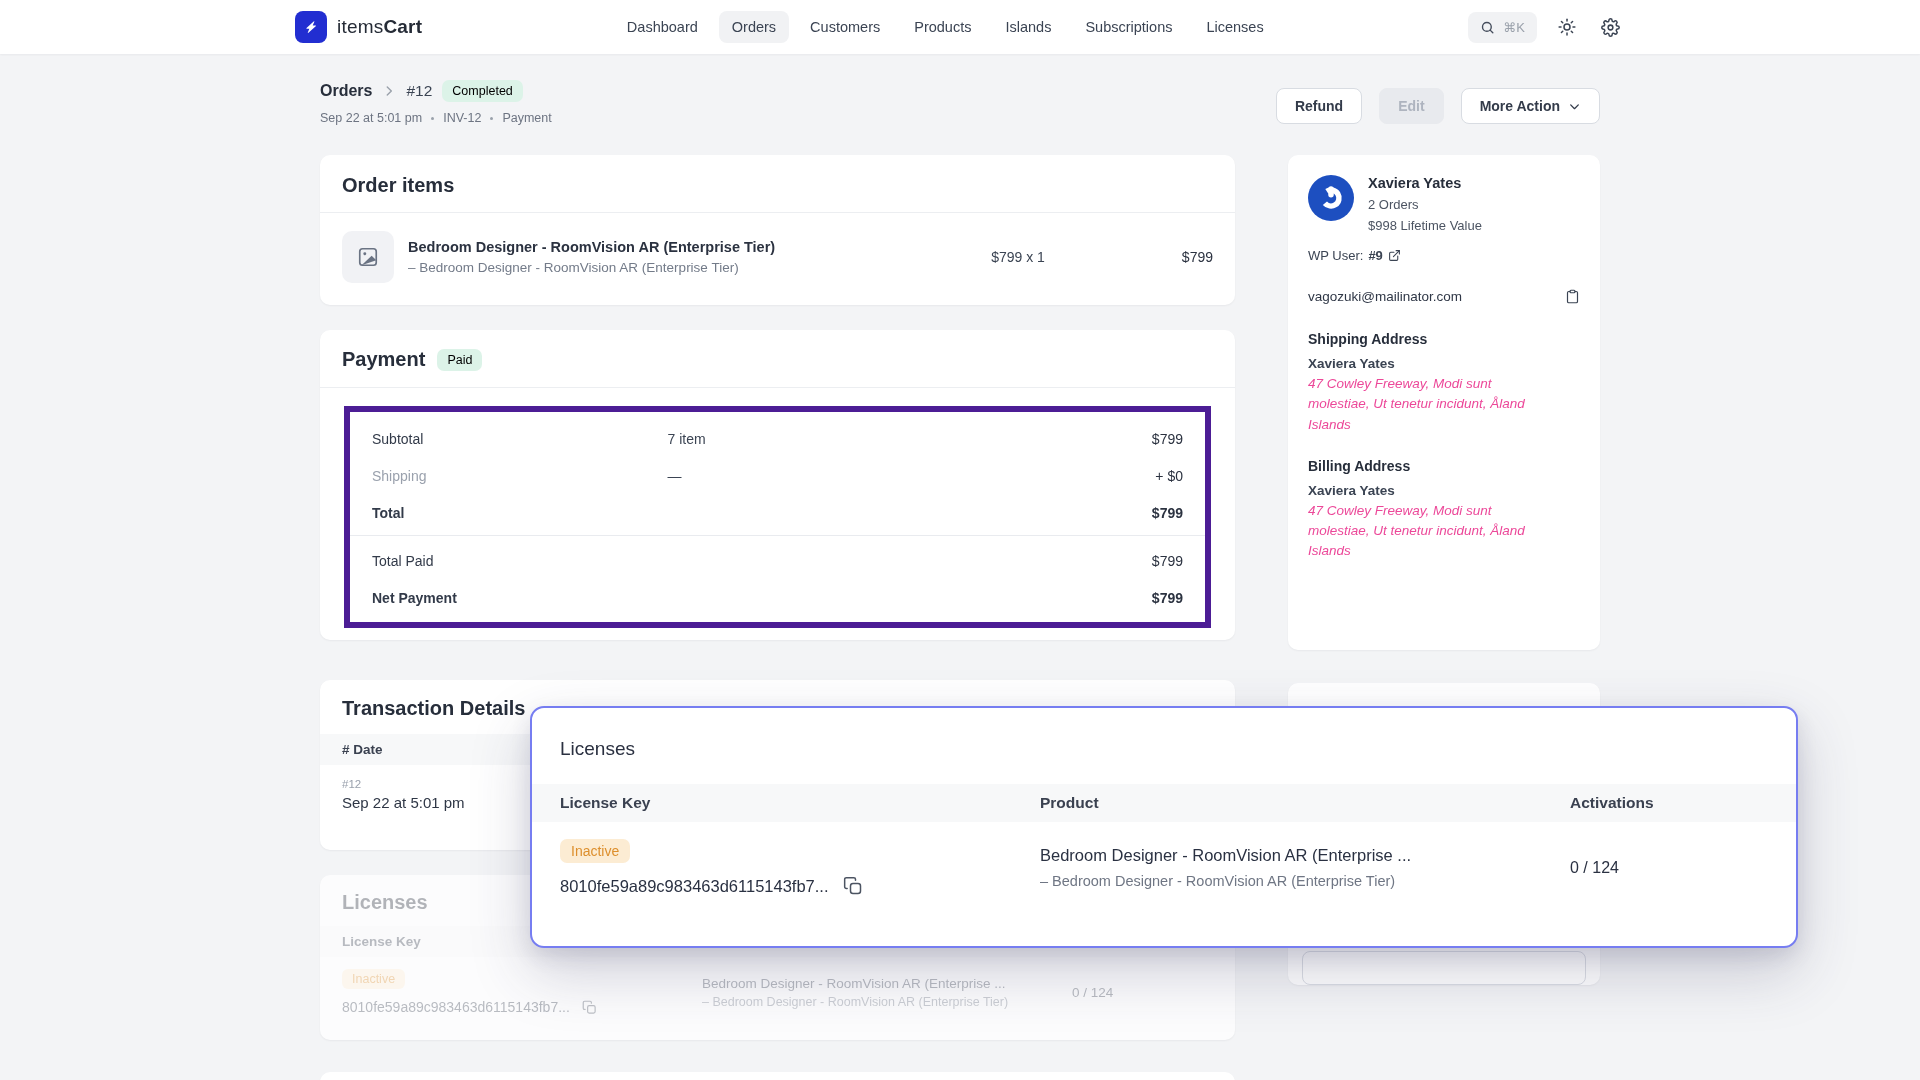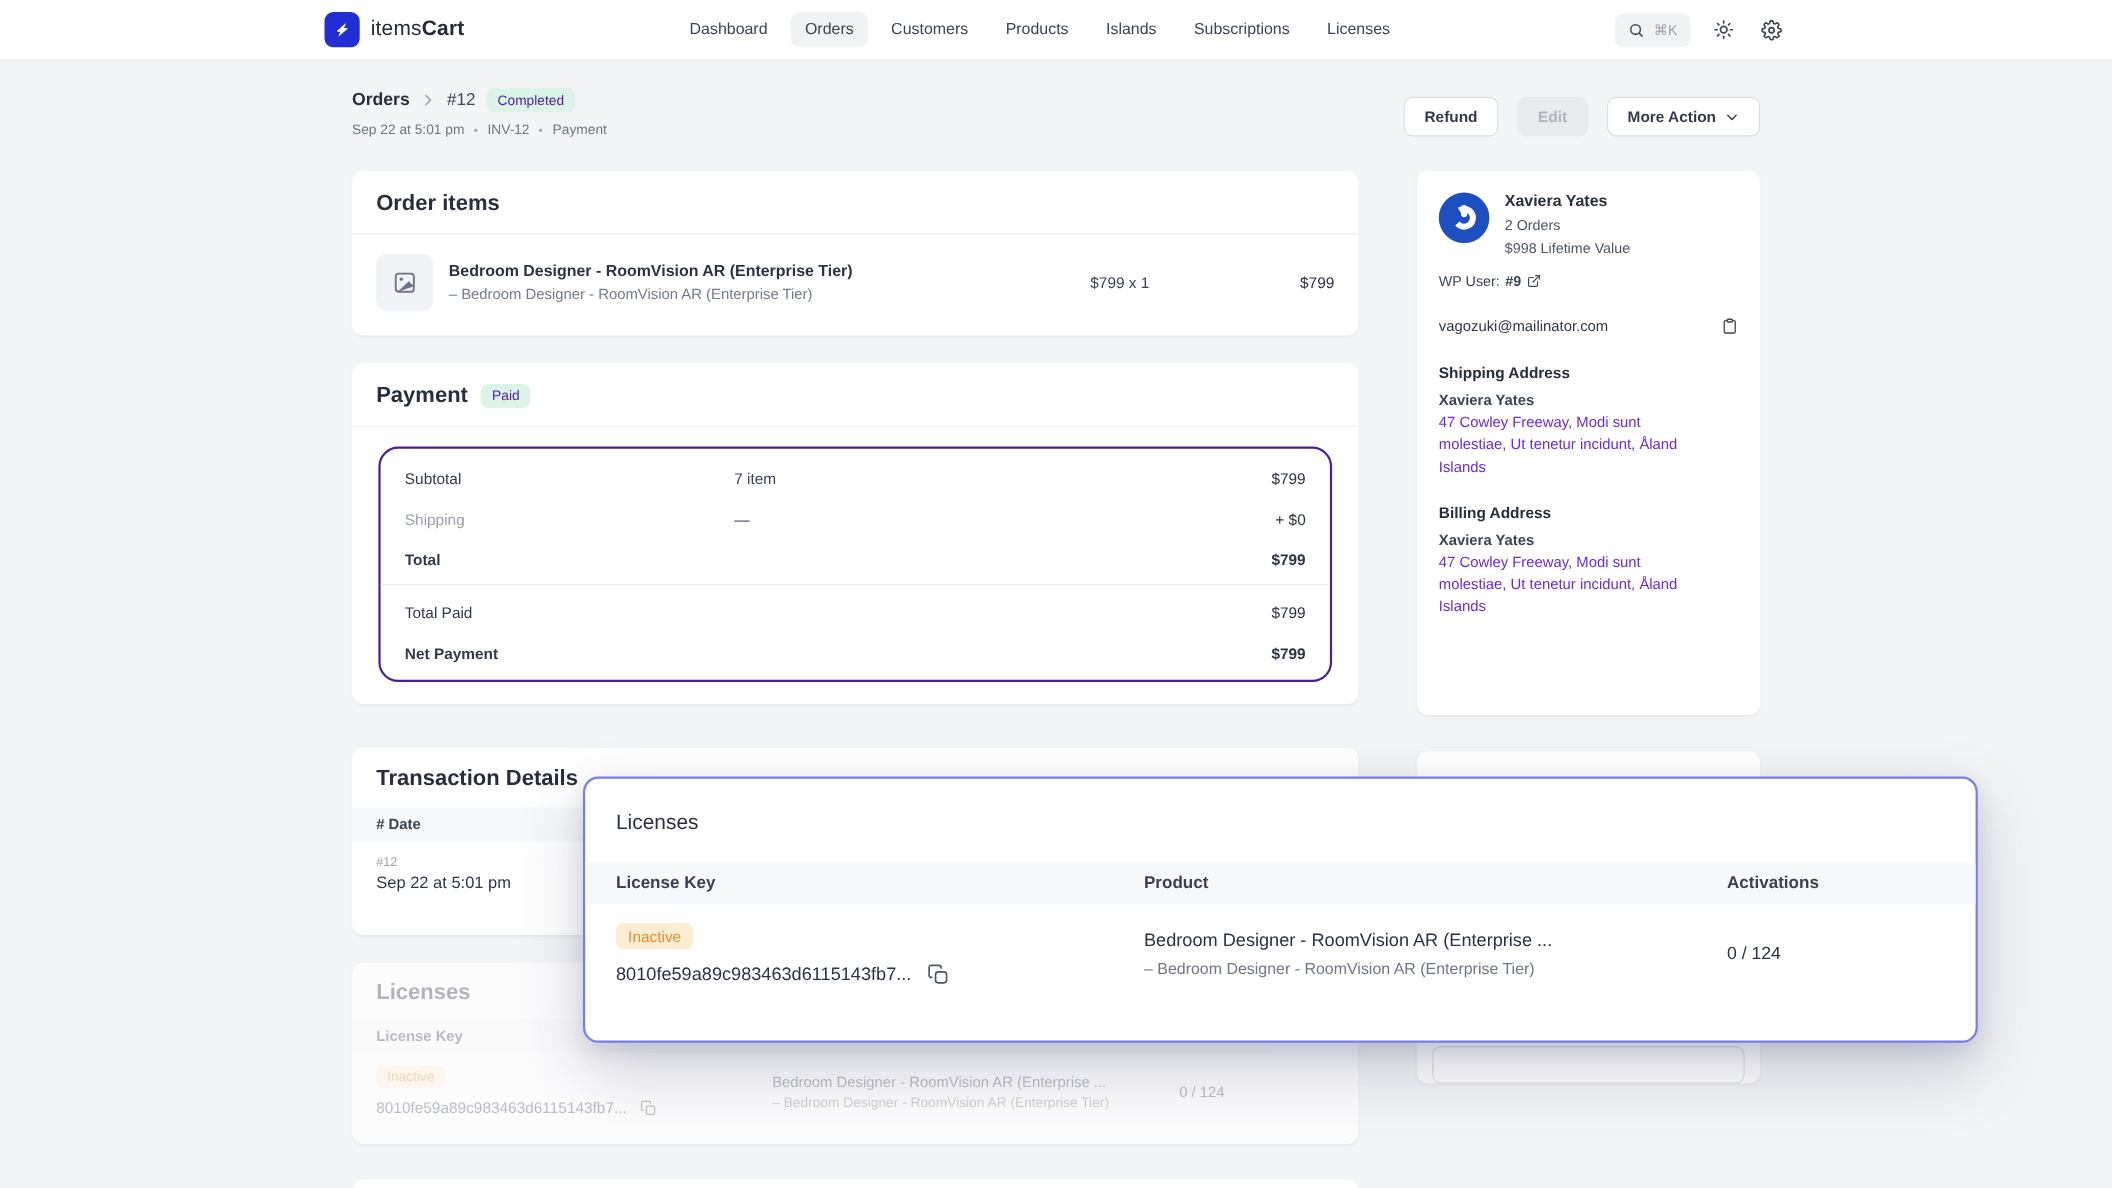--- a/index.html
+++ b/index.html
@@ -22,21 +22,21 @@
   .search-pill .kbd { font-size:13px; color:#9aa1ab; }
   .icon-btn { display:flex; align-items:center; justify-content:center; width:28px; height:28px; color:#3b4453; cursor:pointer; }
   svg { display:block; }
 
   
   .page-head { position:absolute; left:320px; top:80px; z-index:5; }
   .crumb-row { display:flex; align-items:center; gap:10px; }
   .crumb-root { font-size:16px; font-weight:700; color:#272e3b; cursor:pointer; }
   .crumb-sep { color:#9aa1ab; display:flex; }
   .crumb-current { font-size:15.5px; color:#3b4453; }
-  .badge-green { background:#dcf3e8; color:#4c1d95; font-size:12.5px; font-weight:500; padding:4px 10px; border-radius:7px; }
+  .badge-green { background:#dcf3e8; color:#000000; font-size:12.5px; font-weight:500; padding:4px 10px; border-radius:7px; }
   .meta-row { display:flex; align-items:center; gap:9px; margin-top:9px; font-size:12.5px; color:#6d7482; }
   .meta-dot { width:3px; height:3px; border-radius:50%; background:#9aa1ab; }
   .head-actions { position:absolute; right:320px; top:88px; display:flex; gap:17px; z-index:5;padding-left:45px; }
   .btn { font-size:14px; font-weight:600; border-radius:8px; height:36px; padding:0 18px; display:flex; align-items:center; gap:8px; cursor:pointer; border:1px solid #d8dce2; background:#fff; color:#333b4a; }
   .btn.disabled { background:#e8eaee; border-color:#e8eaee; color:#aeb4bf; cursor:default; }
 
   
   .card { position:absolute; background:#fff; border-radius:10px; box-shadow:0 1px 2px rgba(15,23,42,.05); }
   .card-title { font-size:20px; font-weight:700; color:#272e3b; }
   .divider { border-bottom:1px solid #eceef1; }
@@ -48,21 +48,21 @@
   .prod { display:flex; align-items:center; gap:14px; }
   .thumb { width:52px; height:52px; border-radius:10px; background:#f1f2f5; display:flex; align-items:center; justify-content:center; color:#6a7383; }
   .prod-name { font-size:14.5px; font-weight:700; color:#2b3240; }
   .prod-variant { font-size:13.5px; color:#737b89; margin-top:5px; }
   .qty-cell { font-size:14px; color:#3b4453; text-align:center; }
   .total-cell { font-size:14px; color:#2b3240; text-align:right; }
 
   
   .pay-card { left:320px; top:330px; width:915px; height:310px; }
   .pay-card .hd { padding:18px 22px 16px; display:flex; align-items:center; gap:12px; }
-  .pay-box { margin:18px 24px 0; border:2px solid #4c1d95; border-radius:18px; }
+  .pay-box { margin:18px 24px 0; border:6px solid #4c1d95; border-radius:0; }
   .pay-row { display:grid; grid-template-columns:1fr 220px 1fr; align-items:center; padding:10px 22px; font-size:14px; height:37px; }
   .pay-row .lbl { color:#323a49; }
   .pay-row .mid { color:#3b4453; }
   .pay-row .val { text-align:right; color:#2b3240; }
   .pay-row.muted .lbl { color:#9aa1ad; }
   .pay-row.bold .lbl, .pay-row.bold .val { font-weight:700; }
   .pay-sub { border-top:1px solid #e9ebef; padding:6px 0; }
   .pay-row.semi .val { font-weight:700; }
 
   
@@ -92,21 +92,21 @@
   .cust-body { padding:20px 20px 0; }
   .cust-top { display:flex; gap:14px; }
   .avatar { width:46px; height:46px; border-radius:50%; background:#1d4fc0; flex:none; display:flex; align-items:center; justify-content:center; }
   .cust-name { font-size:14.5px; font-weight:700; color:#272e3b; }
   .cust-sub { font-size:13px; color:#4c5462; margin-top:6px; }
   .wp-line { margin-top:15px; font-size:13px; color:#3b4453; display:flex; align-items:center; gap:5px; }
   .wp-line b { font-weight:700; }
   .email-row { margin-top:26px; display:flex; align-items:center; justify-content:space-between; font-size:13.5px; color:#2f3746; }
   .addr-title { margin-top:27px; font-size:14px; font-weight:700; color:#272e3b; }
   .addr-name { margin-top:9px; font-size:13.5px; font-weight:700; color:#3b4453; }
-  .addr-text { margin-top:3px; font-size:13.5px; color:#6d28d9; line-height:1.5; width:230px; }
+  .addr-text { margin-top:3px; font-size:13.5px; color:#ec4899; line-height:1.5; width:230px;font-style:italic; }
   .kebab { color:#6b7280; cursor:pointer; padding:2px; }
   .right-card2 { left:1288px; top:683px; width:312px; height:302px; }
   .rc2-input { position:absolute; left:14px; right:14px; top:268px; height:34px; border:1px solid #dcdfe5; border-radius:8px; background:#fff; cursor:text; }
 
   
   .modal { position:absolute; left:530px; top:706px; width:1268px; height:242px; background:#fff; border:2px solid #767df1; border-radius:14px; box-shadow:0 24px 60px rgba(50,50,93,.22), 0 8px 20px rgba(50,50,93,.12); z-index:50; overflow:hidden; }
   .modal-title { font-size:19px; font-weight:500; color:#2a3040; padding:30px 28px 24px; }
   .modal-head { display:grid; grid-template-columns:480px 530px 1fr; background:#f7f8f9; padding:10px 28px; font-size:15.5px; font-weight:700; color:#3a4150; }
   .modal-row { display:grid; grid-template-columns:480px 530px 1fr; padding:17px 28px; align-items:center; }
   .m-badge { display:inline-block; background:#fcecd3; color:#dd8f2d; font-size:14px; font-weight:500; padding:4px 11px; border-radius:7px; }

